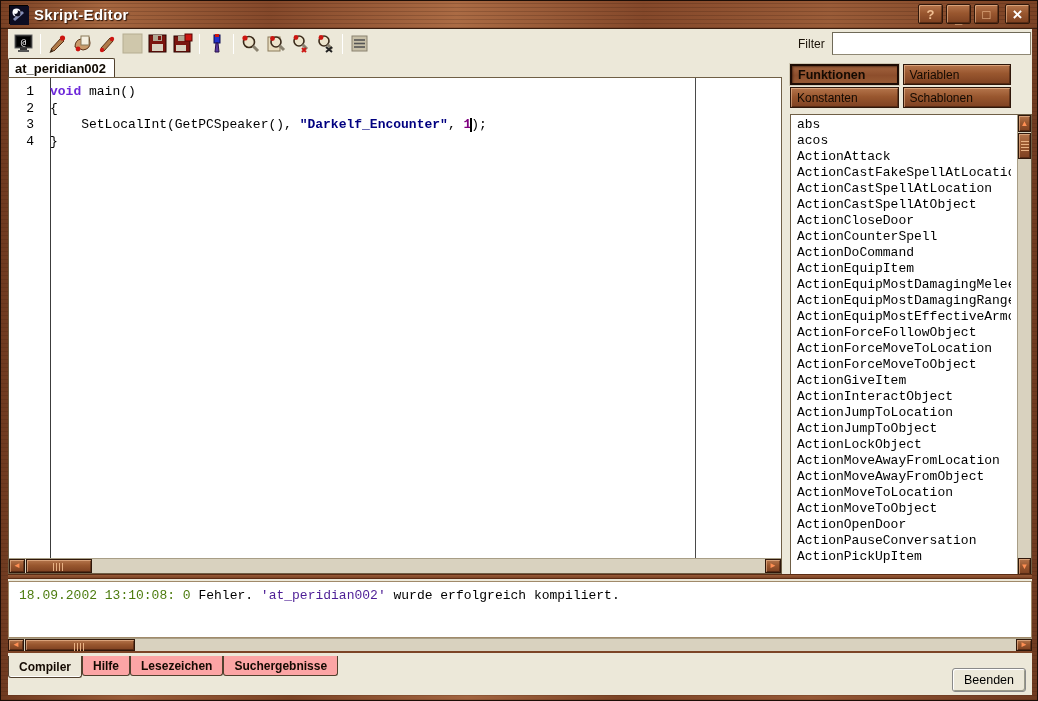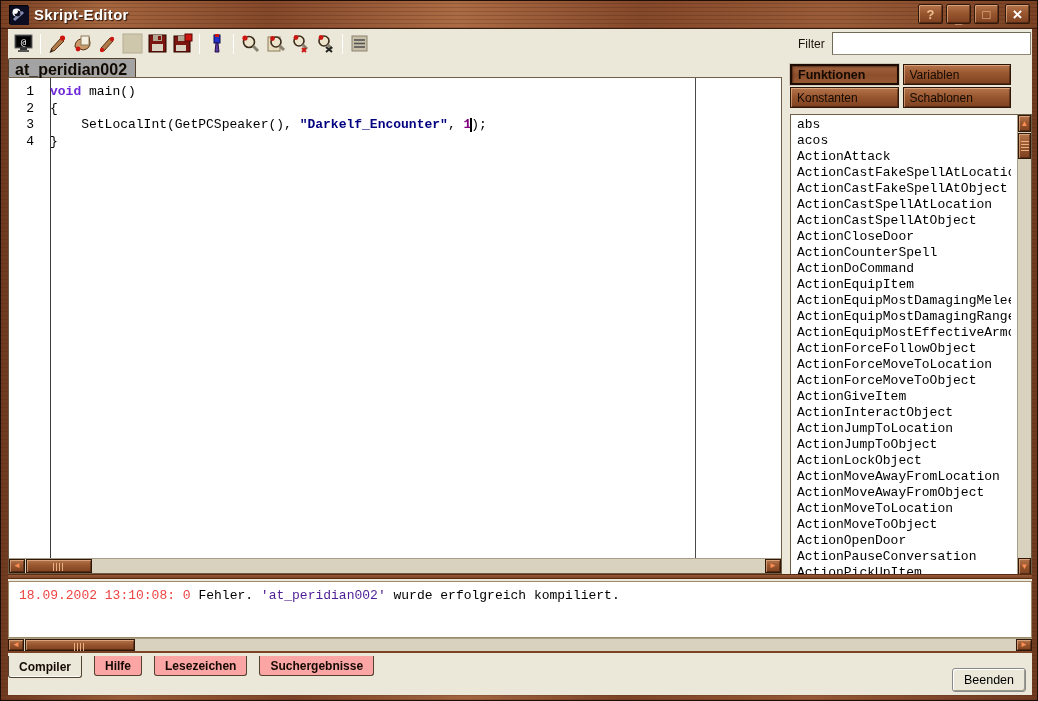--- a/index.html
+++ b/index.html
@@ -39,36 +39,36 @@
   .tb-ico svg{width:21px;height:21px;display:block;}
   .tb-sep{width:1px;height:20px;background:#a89e86;border-right:1px solid #fff;margin:0 4px;}
   
   .filter-group{position:absolute;left:784px;top:3px;width:240px;height:24px;}
   .filter-label{position:absolute;left:6px;top:5px;font-size:12px;color:#1a1208;}
   .filter-input{position:absolute;left:40px;top:0;width:199px;height:23px;border:1px solid #8f8874;
     border-top-color:#6f6a58;border-left-color:#6f6a58;background:#fff;font-size:12px;padding:0 4px;
     font-family:"Liberation Sans",sans-serif;}
   
   .tabrow{position:absolute;top:29px;left:0;width:780px;height:19px;}
-  .doc-tab{position:absolute;left:0;top:0;height:19px;padding:2px 8px 0 6px;background:#a3a3a3;
+  .doc-tab{position:absolute;left:0;top:0;height:19px;padding:2px 8px 0 6px;background:#ffffff;
     border:1px solid #4a3categ;border:1px solid #52412e;border-bottom:none;border-radius:2px 2px 0 0;
-    font-weight:bold;font-size:16px;color:#100a02;z-index:3;cursor:pointer;}
+    font-weight:bold;font-size:13px;color:#100a02;z-index:3;cursor:pointer;}
   
   .editor{position:absolute;top:48px;left:0;width:774px;height:497px;background:#fff;border:1px solid #6f5f46;}
   .code-area{position:absolute;top:0;left:0;right:0;bottom:15px;overflow:hidden;}
   .gutter-sep{position:absolute;left:41px;top:0;bottom:0;width:1px;background:#3c3c3c;}
   .margin-line{position:absolute;left:686px;top:0;bottom:0;width:1px;background:#4a4a4a;}
   .code-rows{position:relative;padding-top:6px;font-family:"Liberation Mono",monospace;font-size:13px;line-height:16.5px;color:#000;}
   .code-row{display:flex;}
   .ln{width:33px;text-align:right;padding-right:8px;flex:0 0 auto;}
   .ct{white-space:pre;padding-left:8px;}
   .seg-kw{color:#6d28d9;font-weight:bold;}
   .seg-str{color:#000080;font-weight:bold;}
   .seg-num{color:#800080;font-weight:bold;}
-  .seg-ts{color:#ef4444;}
+  .seg-ts{color:#4d7c0f;}
   .seg-file{color:#4c1d95;}
   .caret{display:inline-block;width:2px;height:14px;background:#000;vertical-align:text-bottom;margin:0 -1px;}
   
   .hscroll{position:absolute;bottom:0;left:0;right:0;height:15px;background:#d9d2bf;border-top:1px solid #a89e86;}
   .sb-btn{position:absolute;display:flex;align-items:center;justify-content:center;cursor:pointer;
     border:1px solid #2f170a;
     background:linear-gradient(180deg,#b5754c 0%,#99572f 45%,#7e4121 100%);
     box-shadow:inset 1px 1px 0 rgba(255,210,170,.5), inset -1px -1px 0 rgba(40,15,5,.45);
     color:#ff9055;font-size:8px;line-height:1;}
   .hscroll .sb-btn{top:0;width:16px;height:14px;}
@@ -106,21 +106,21 @@
   .output{position:absolute;left:0;top:552px;width:1024px;height:57px;background:#fff;border:1px solid #a08a6a;}
   .output p{margin:0;padding:6px 10px;font-family:"Liberation Mono",monospace;font-size:13px;color:#000;white-space:nowrap;}
   .output-scroll{position:absolute;left:0;top:609px;width:1024px;height:15px;background:#d9d2bf;
     border-top:1px solid #a89e86;border-bottom:2px solid #7c4426;}
   .output-scroll .sb-btn{top:0;width:16px;height:12px;}
   .output-scroll .sb-left{left:0;}
   .output-scroll .sb-right{right:0;}
   .output-scroll .sb-thumb{top:0;height:12px;left:17px;width:110px;}
   
   .bottomstrip{position:absolute;left:0;top:626px;right:0;height:40px;background:#ece8d9;}
-  .btabs{position:absolute;left:0;top:1px;display:flex;gap:12px;}
+  .btabs{position:absolute;left:0;top:1px;display:flex;gap:0;}
   .btab{padding:3px 10px 4px 10px;font-size:12px;font-weight:bold;color:#140a02;background:#fca5a5;
     border:1px solid #52412e;border-top:none;border-radius:0 0 3px 3px;cursor:pointer;height:20px;}
   .btab.active{background:#ece8d9;height:22px;padding-top:4px;box-shadow:inset 0 -1px 0 #fff;}
   .exit-btn{position:absolute;right:6px;top:13px;width:74px;height:24px;background:#ece8d9;
     border:1px solid #8a8a8a;border-radius:3px;font-family:"Liberation Sans",sans-serif;font-size:12.5px;color:#000;
     box-shadow:inset 1px 1px 0 #fff, inset -1px -1px 0 #9a9a8a;cursor:pointer;}
 </style>
 </head>
 <body>
 
@@ -340,21 +340,20 @@
         <button class="wood-btn">Konstanten</button>
         <button class="wood-btn">Schablonen</button>
       </div>
 
     <div class="fnlist">
       <ul>
           <li class="fn-item">abs</li>
           <li class="fn-item">acos</li>
           <li class="fn-item">ActionAttack</li>
           <li class="fn-item">ActionCastFakeSpellAtLocation</li>
-          <li class="fn-item">ActionCastFakeSpellAtObject</li>
           <li class="fn-item">ActionCastSpellAtLocation</li>
           <li class="fn-item">ActionCastSpellAtObject</li>
           <li class="fn-item">ActionCloseDoor</li>
           <li class="fn-item">ActionCounterSpell</li>
           <li class="fn-item">ActionDoCommand</li>
           <li class="fn-item">ActionEquipItem</li>
           <li class="fn-item">ActionEquipMostDamagingMelee</li>
           <li class="fn-item">ActionEquipMostDamagingRanged</li>
           <li class="fn-item">ActionEquipMostEffectiveArmor</li>
           <li class="fn-item">ActionForceFollowObject</li>

